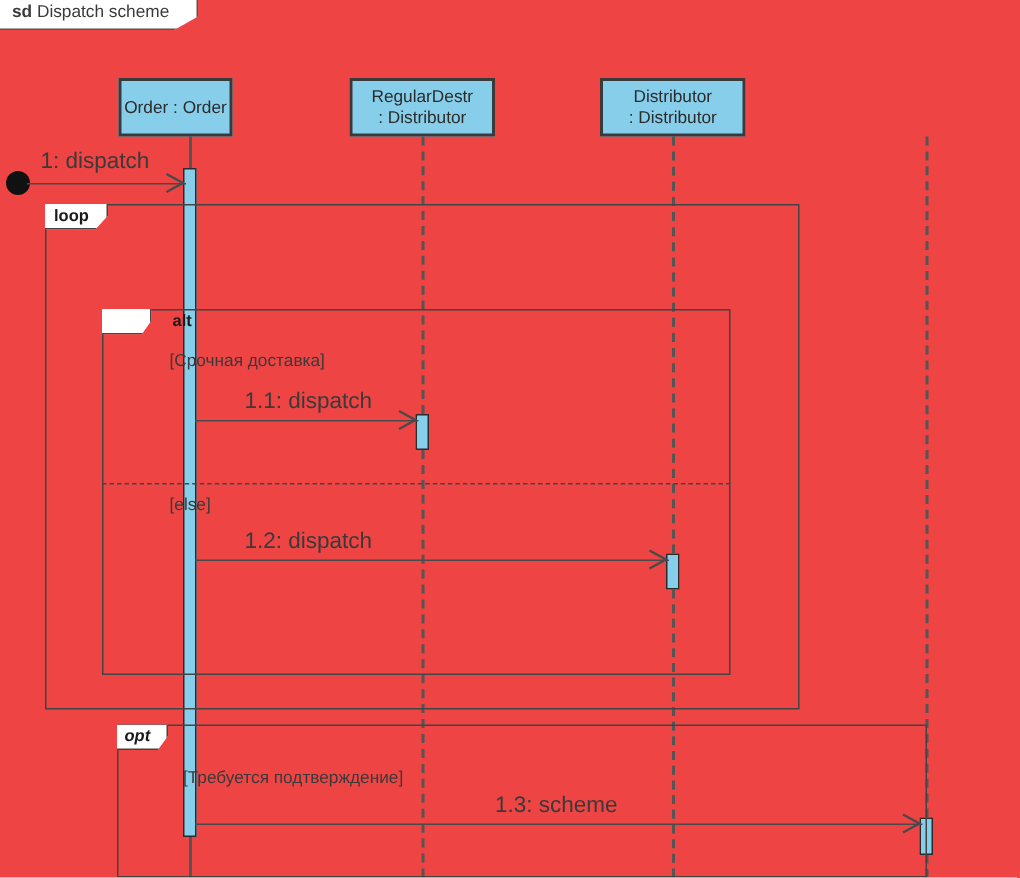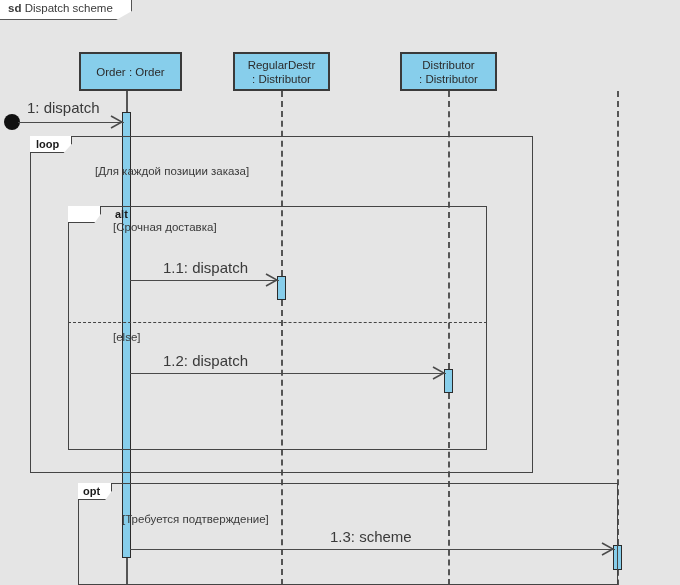--- a/index.html
+++ b/index.html
@@ -8,21 +8,21 @@
     background: #ffffff;
   }
   body {
     font-family: "Liberation Sans", sans-serif;
     color: #404040;
   }
   #canvas {
     position: relative;
     width: 680px;
     height: 585px;
-    background: #e5e5e5;
+    background: #ef4444;
     overflow: hidden;
   }
 
   
   .frame-tab {
     position: absolute;
     left: 0px;
     top: 0px;
     width: 132px;
     height: 20px;
@@ -145,21 +145,21 @@
 <body>
 
 <div id="canvas">
 
   <div class="frame-tab"></div>
   <div class="frame-tab-text">
     <b>sd</b>
     <span>Dispatch scheme</span>
   </div>
 
-  <div class="lifeline-head" style="left:79px; top:52px; width:103px; height:39px;">
+  <div class="lifeline-head" style="left:79px; top:52px; width:76px; height:39px;">
     <span>Order : Order</span>
   </div>
   <div class="lifeline-head" style="left:233px; top:52px; width:97px; height:39px;">
     <span>RegularDestr</span>
     <span>: Distributor</span>
   </div>
   <div class="lifeline-head" style="left:400px; top:52px; width:97px; height:39px;">
     <span>Distributor</span>
     <span>: Distributor</span>
   </div>
@@ -177,32 +177,31 @@
   <div class="lifeline-line" style="left:617px; top:570px; height:15px;"></div>
 
   <div class="activation" style="left:122px; top:112px; width:9px; height:446px;"></div>
   <div class="activation" style="left:277px; top:276px; width:9px; height:24px;"></div>
   <div class="activation" style="left:444px; top:369px; width:9px; height:24px;"></div>
   <div class="activation" style="left:613px; top:545px; width:9px; height:25px;"></div>
 
   <div class="fragment" style="left:30px; top:136px; width:503px; height:337px;"></div>
   <div class="fragment-tab" style="left:30px; top:136px; width:42px;"></div>
   <div class="fragment-tab-label" style="left:36px; top:138px;">loop</div>
-  <div class="guard" style="left:95px; top:165px;">[Для каждой позиции заказа]</div>
 
   <div class="fragment" style="left:68px; top:206px; width:419px; height:244px;"></div>
   <div class="fragment-tab" style="left:68px; top:206px; width:33px;"></div>
   <div class="fragment-tab-label" style="left:73px; top:208px;margin-left:42px;">alt</div>
-  <div class="guard" style="left:113px; top:221px;text-align:center;">[Срочная доставка]</div>
+  <div class="guard" style="left:113px; top:235px;text-align:center;">[Срочная доставка]</div>
   <div class="separator" style="left:68px; top:322px; width:419px;"></div>
   <div class="guard" style="left:113px; top:331px;">[else]</div>
 
   <div class="fragment" style="left:78px; top:483px; width:540px; height:102px;"></div>
   <div class="fragment-tab" style="left:78px; top:483px; width:34px;"></div>
-  <div class="fragment-tab-label" style="left:83px; top:485px;">opt</div>
+  <div class="fragment-tab-label" style="left:83px; top:485px;font-style:italic;">opt</div>
   <div class="guard" style="left:122px; top:513px;">[Требуется подтверждение]</div>
 
   <div class="found-dot" style="left:4px; top:114px;"></div>
   <div class="msg-line" style="left:18px; top:122px; width:106px;"></div>
   <div class="arrowhead" style="left:109px; top:115px;">
     <svg width="14" height="14" viewBox="0 0 14 14">
       <path d="M2 1 L13 7 L2 13" fill="none" stroke="#4a4a4a" stroke-width="1.6"></path>
     </svg>
   </div>
   <div class="msg-label" style="left:27px; top:99px;">1: dispatch</div>

